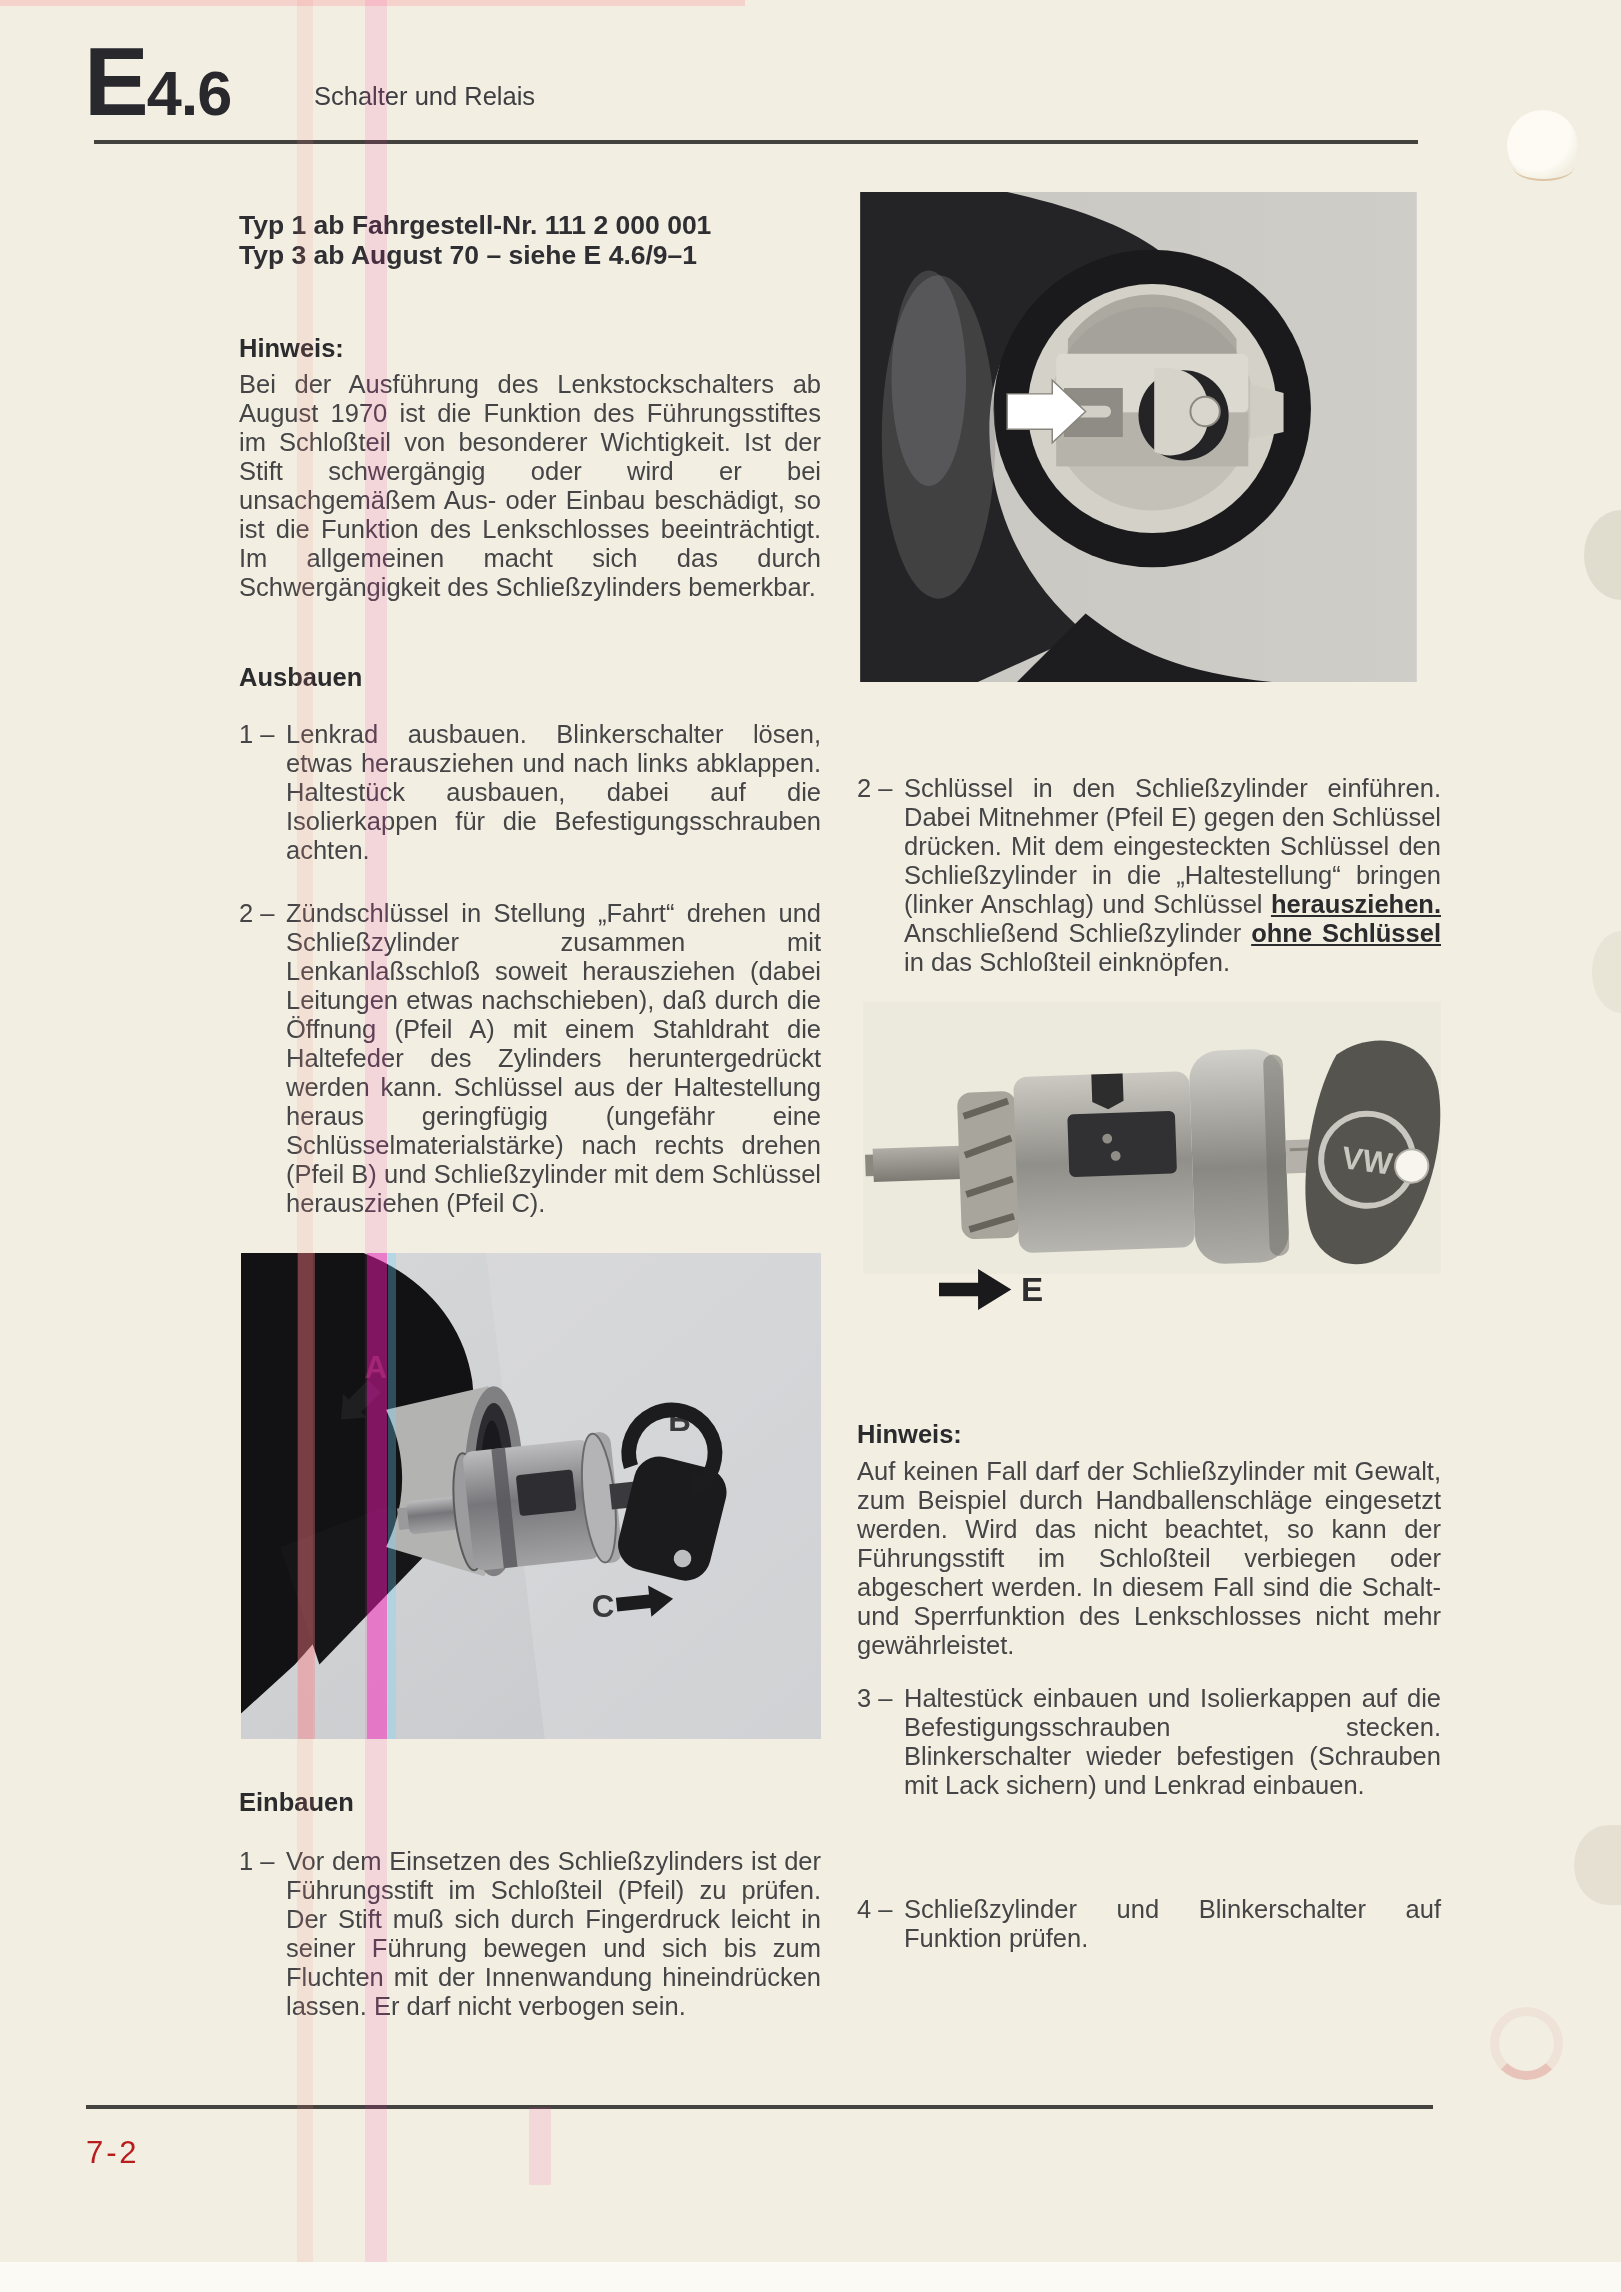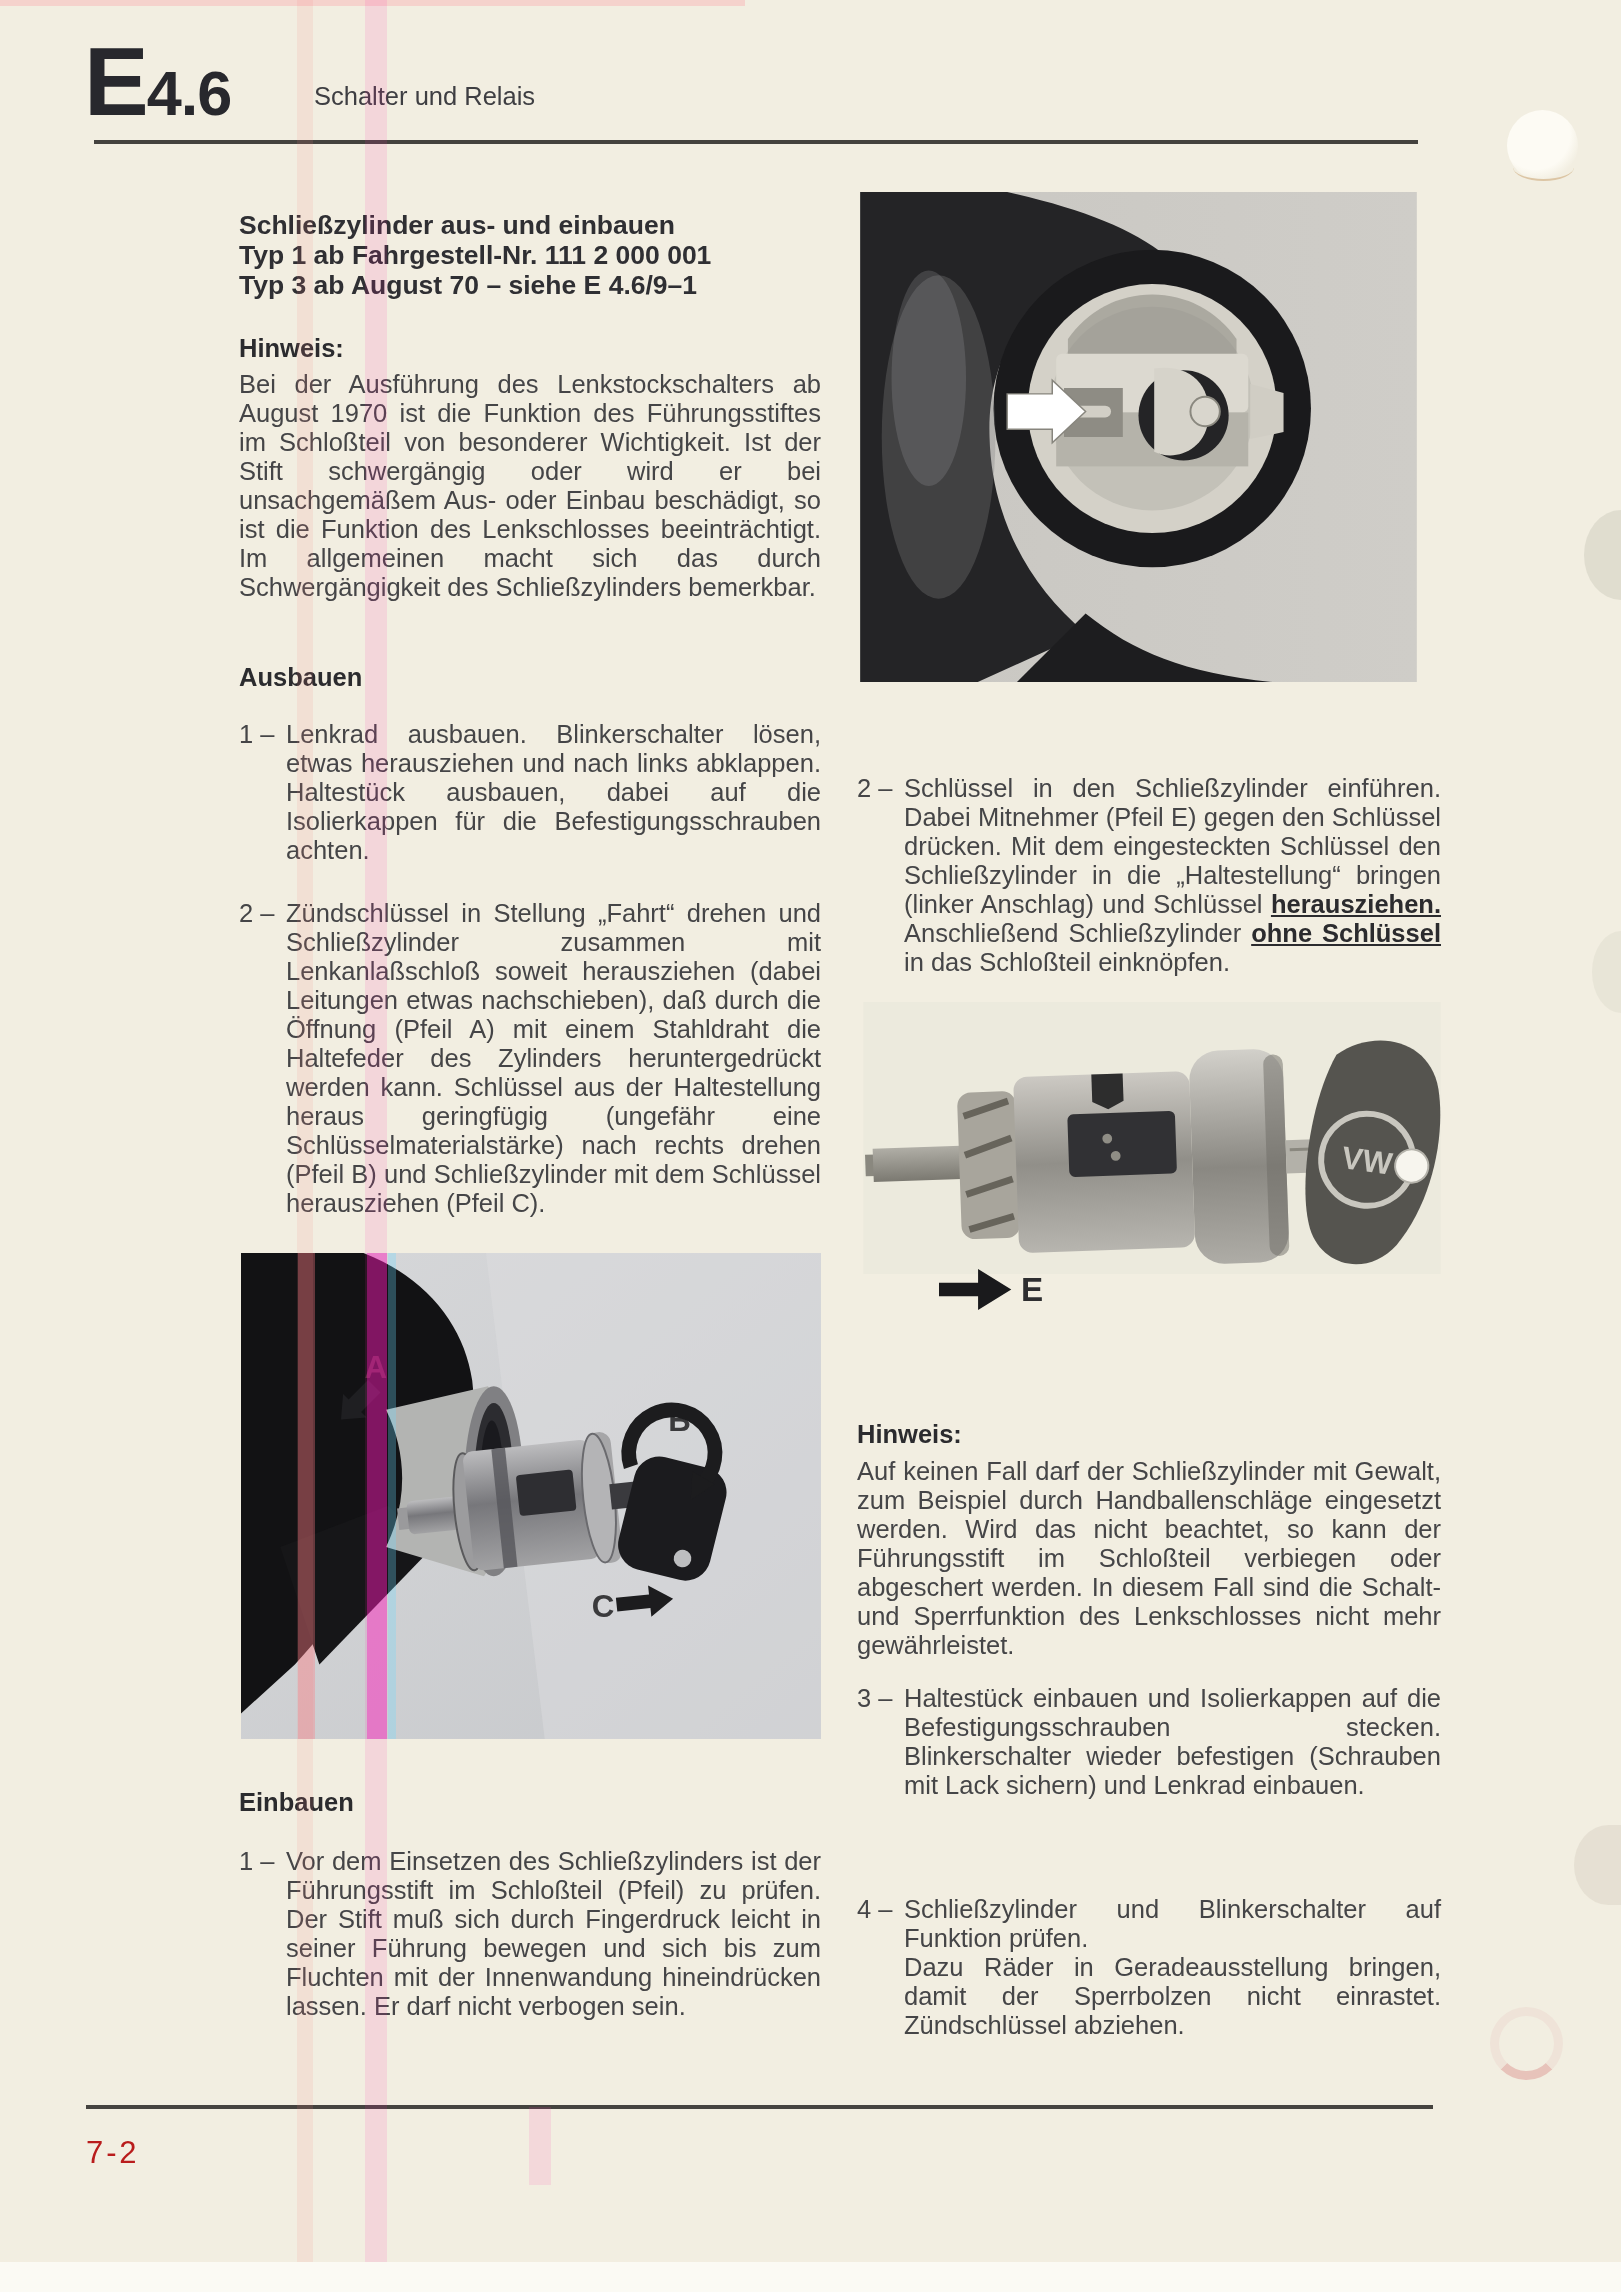--- a/index.html
+++ b/index.html
@@ -50,21 +50,20 @@
 
 <div class="page">
 
   <div class="abs sec-code">
     <span class="big">E</span><span class="small">4.6</span>
   </div>
   <div class="abs subtitle">Schalter und Relais</div>
   <div class="abs rule-top"></div>
 
   <div class="abs col-l title-block">
-    <div>Schließzylinder aus- und einbauen</div>
     <div>Typ 1 ab Fahrgestell-Nr. 111 2 000 001</div>
     <div>Typ 3 ab August 70 – siehe E 4.6/9–1</div>
   </div>
 
   <div class="abs col-l h-label" style="top:334px;">Hinweis:</div>
   <div class="abs col-l body-text" style="top:370px;">Bei der Ausführung des Lenkstockschalters ab August 1970 ist die Funktion des Führungsstiftes im Schloßteil von besonderer Wichtigkeit. Ist der Stift schwergängig oder wird er bei unsachgemäßem Aus- oder Einbau beschädigt, so ist die Funktion des Lenkschlosses beeinträchtigt. Im allgemeinen macht sich das durch Schwergängigkeit des Schließzylinders bemerkbar.</div>
 
   <div class="abs col-l h-label" style="top:663px;">Ausbauen</div>
 
   <div class="abs col-l body-text list-item" style="top:720px;">
@@ -234,21 +233,20 @@
   <div class="abs col-r body-text" style="top:1457px;">Auf keinen Fall darf der Schließzylinder mit Gewalt, zum Beispiel durch Handballenschläge eingesetzt werden. Wird das nicht beachtet, so kann der Führungsstift im Schloßteil verbiegen oder abgeschert werden. In diesem Fall sind die Schalt- und Sperrfunktion des Lenkschlosses nicht mehr gewährleistet.</div>
 
   <div class="abs col-r body-text list-item" style="top:1684px;">
     <span class="num">3 –</span>
     <div>Haltestück einbauen und Isolierkappen auf die Befestigungsschrauben stecken. Blinkerschalter wieder befestigen (Schrauben mit Lack sichern) und Lenkrad einbauen.</div>
   </div>
 
   <div class="abs col-r body-text list-item" style="top:1895px;">
     <span class="num">4 –</span>
     <div>Schließzylinder und Blinkerschalter auf Funktion prüfen.</div>
-    <div>Dazu Räder in Geradeausstellung bringen, damit der Sperrbolzen nicht einrastet. Zündschlüssel abziehen.</div>
   </div>
 
   <div class="abs rule-bottom"></div>
   <div class="abs page-no">7-2</div>
 
   <div class="abs artifact top-edge-pink"></div>
   <div class="abs artifact stripe-salmon"></div>
   <div class="abs artifact stripe-salmon-strong"></div>
   <div class="abs artifact stripe-magenta"></div>
   <div class="abs artifact stripe-magenta-strong"></div>

